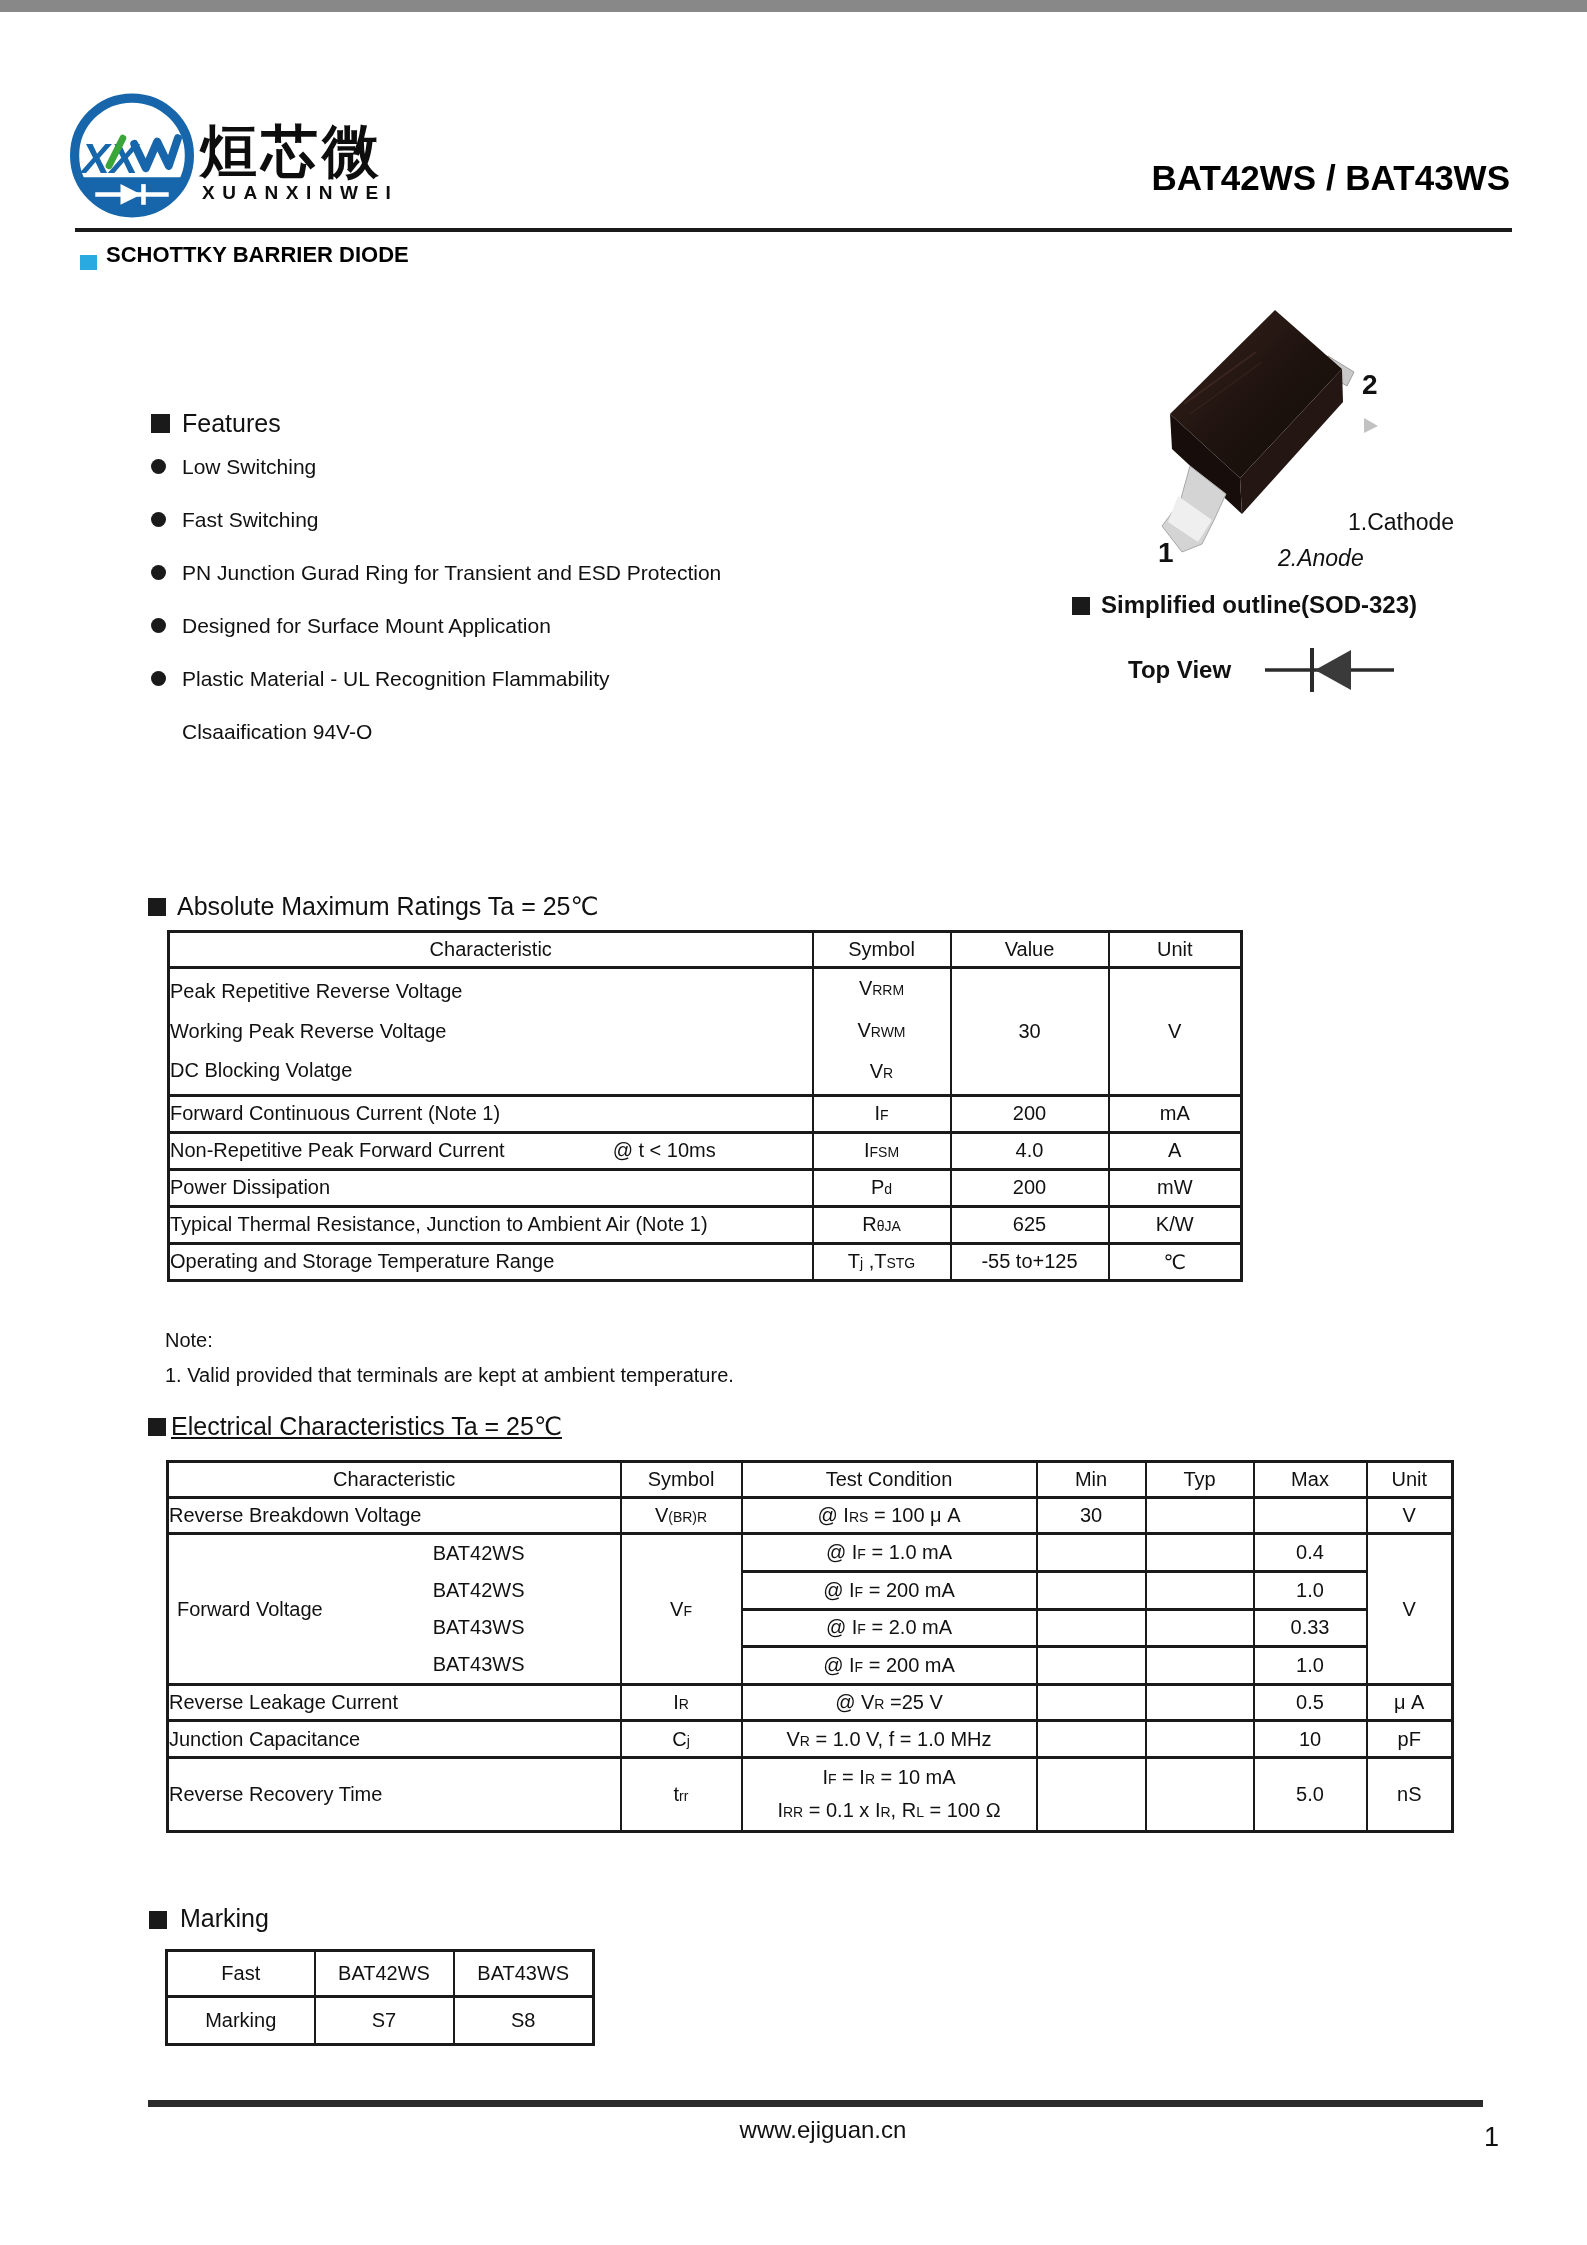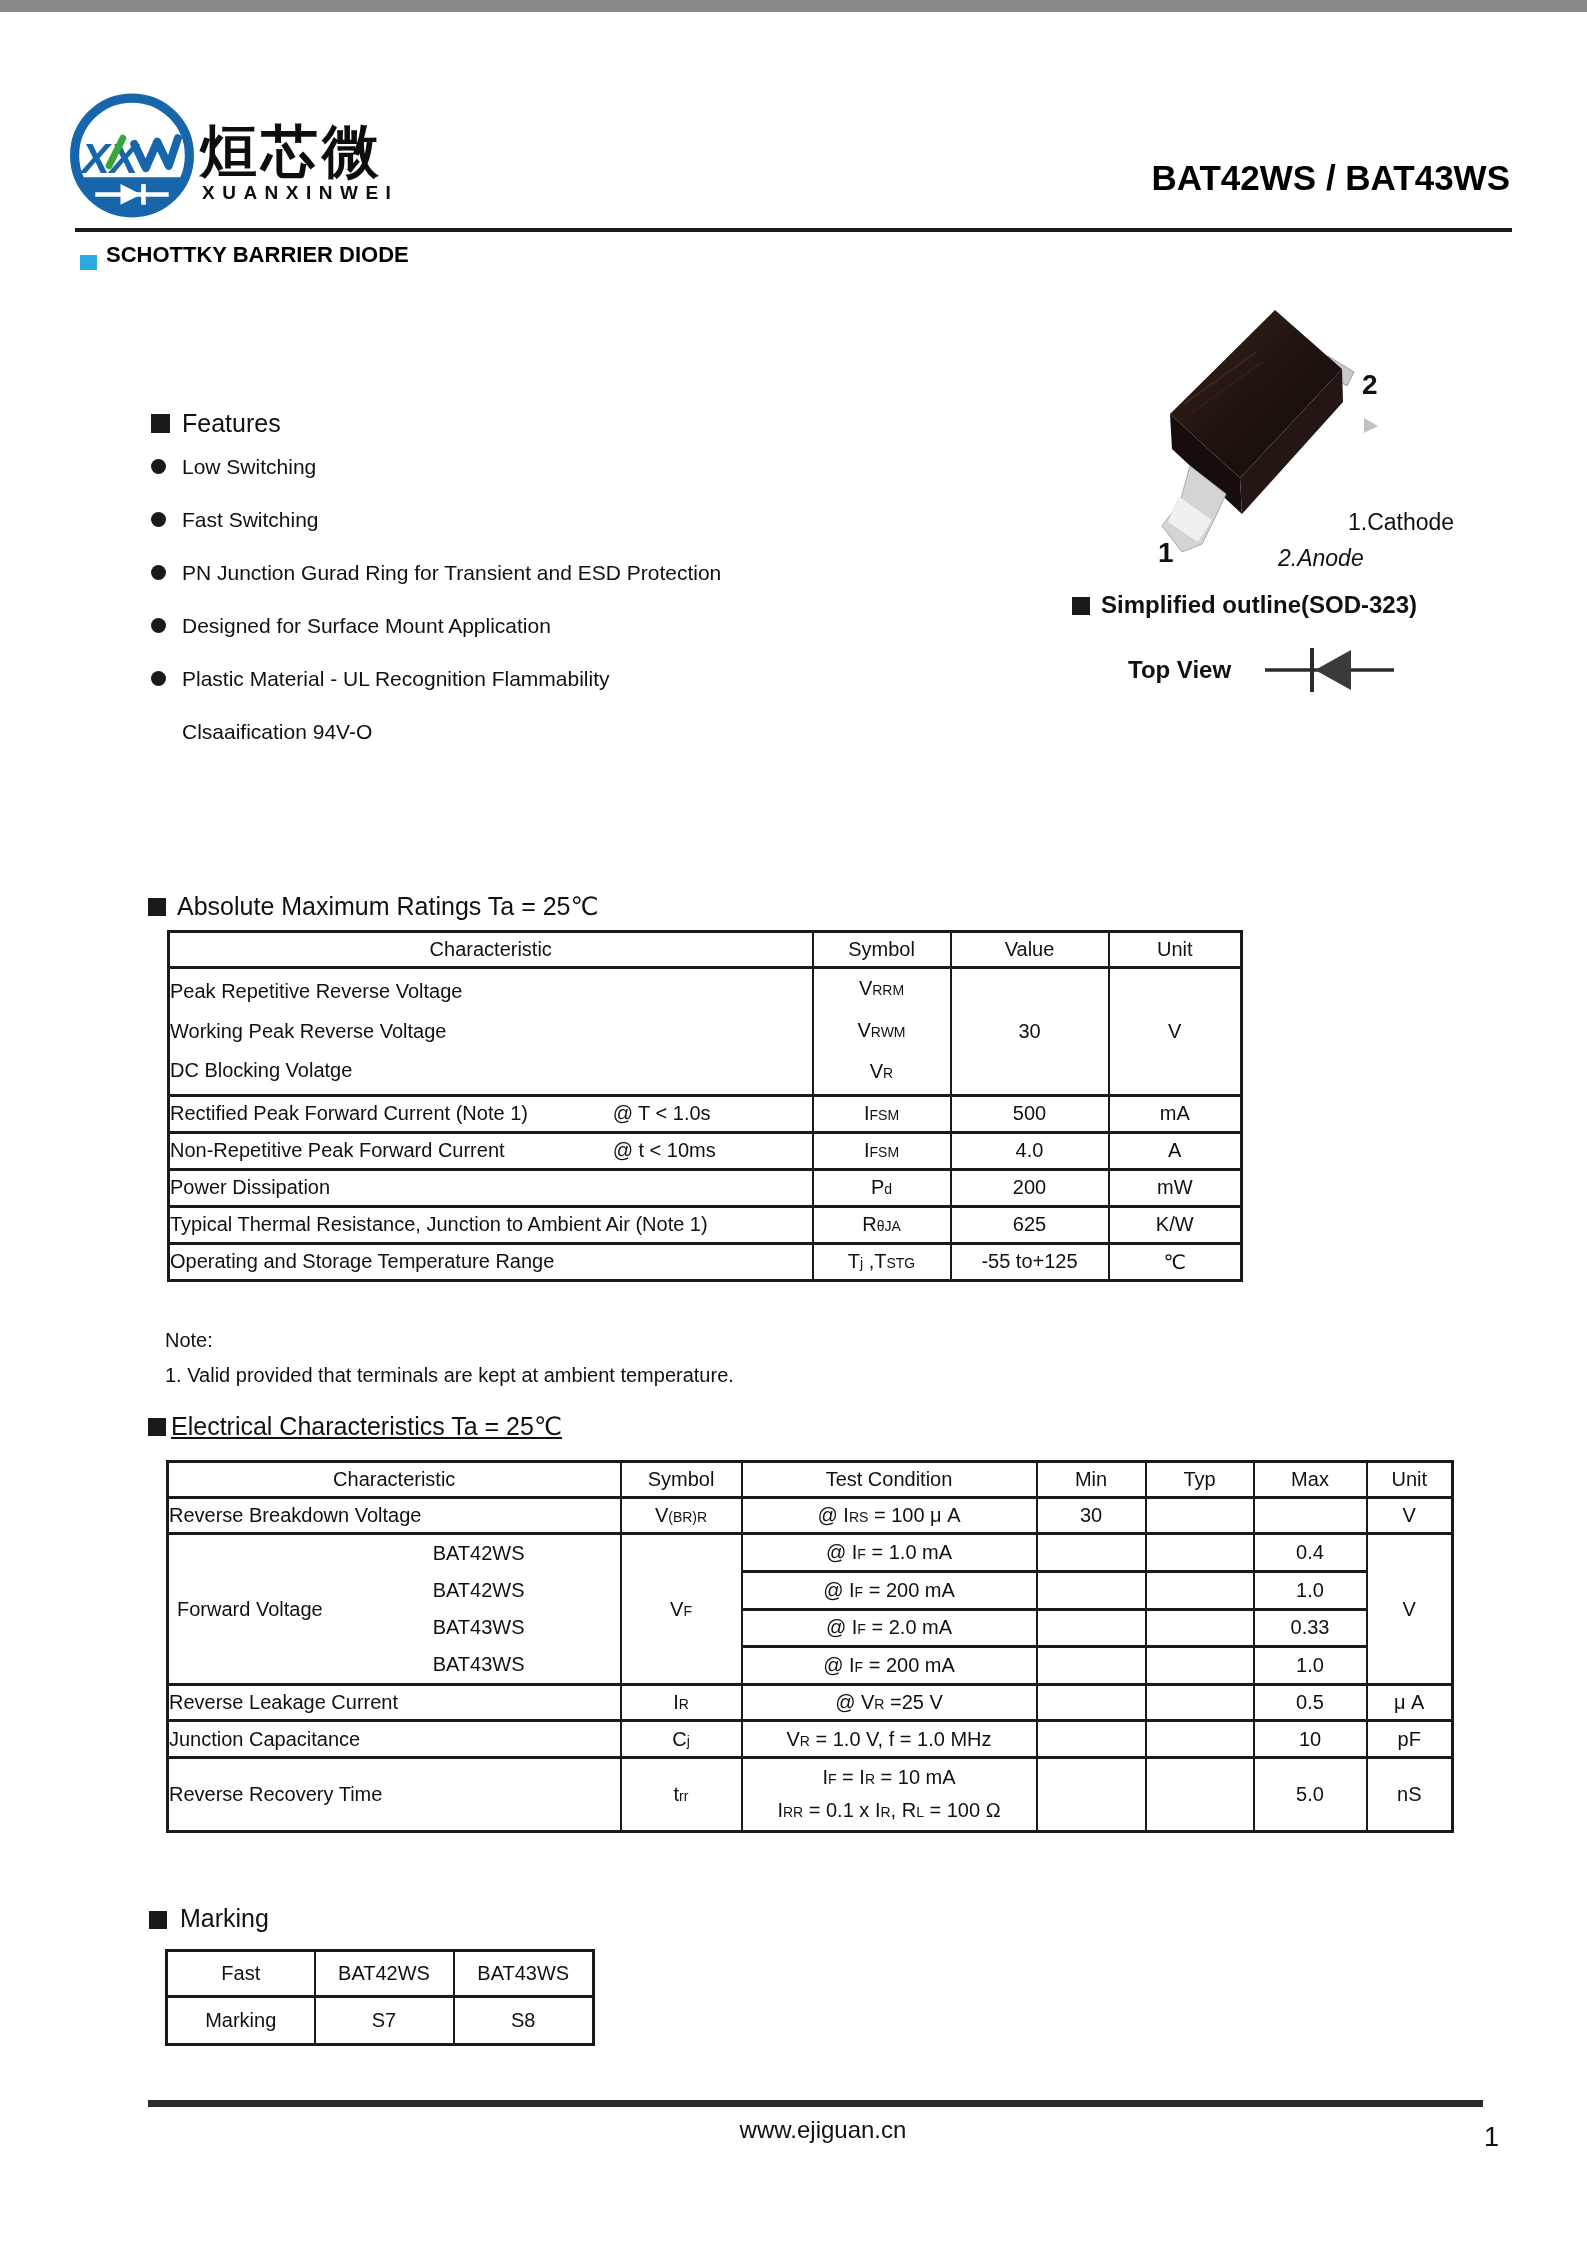--- a/index.html
+++ b/index.html
@@ -161,26 +161,26 @@
         <div class="mline">V<sub>RRM</sub></div>
         <div class="mline">V<sub>RWM</sub></div>
         <div class="mline">V<sub>R</sub></div>
       </td>
       <td class="c">30</td>
       <td class="c">V</td>
     </tr>
     <tr style="height:37px">
       <td class="char">
         <div class="rowflex">
-              <span class="nm">Rectified Peak Forward Current (Note 1)</span>
-              <span class="cond">@  T &lt; 1.0s</span>
-            </div>
-      </td>
-      <td class="c">I<sub>FSM</sub></td>
-      <td class="c">500</td>
+              <span class="nm">Forward Continuous Current (Note 1)</span>
+              <span class="cond"></span>
+            </div>
+      </td>
+      <td class="c">I<sub>F</sub></td>
+      <td class="c">200</td>
       <td class="c">mA</td>
     </tr>
     <tr style="height:37px">
       <td class="char">
         <div class="rowflex">
               <span class="nm">Non-Repetitive Peak Forward Current</span>
               <span class="cond">@  t &lt; 10ms</span>
             </div>
       </td>
       <td class="c">I<sub>FSM</sub></td>

